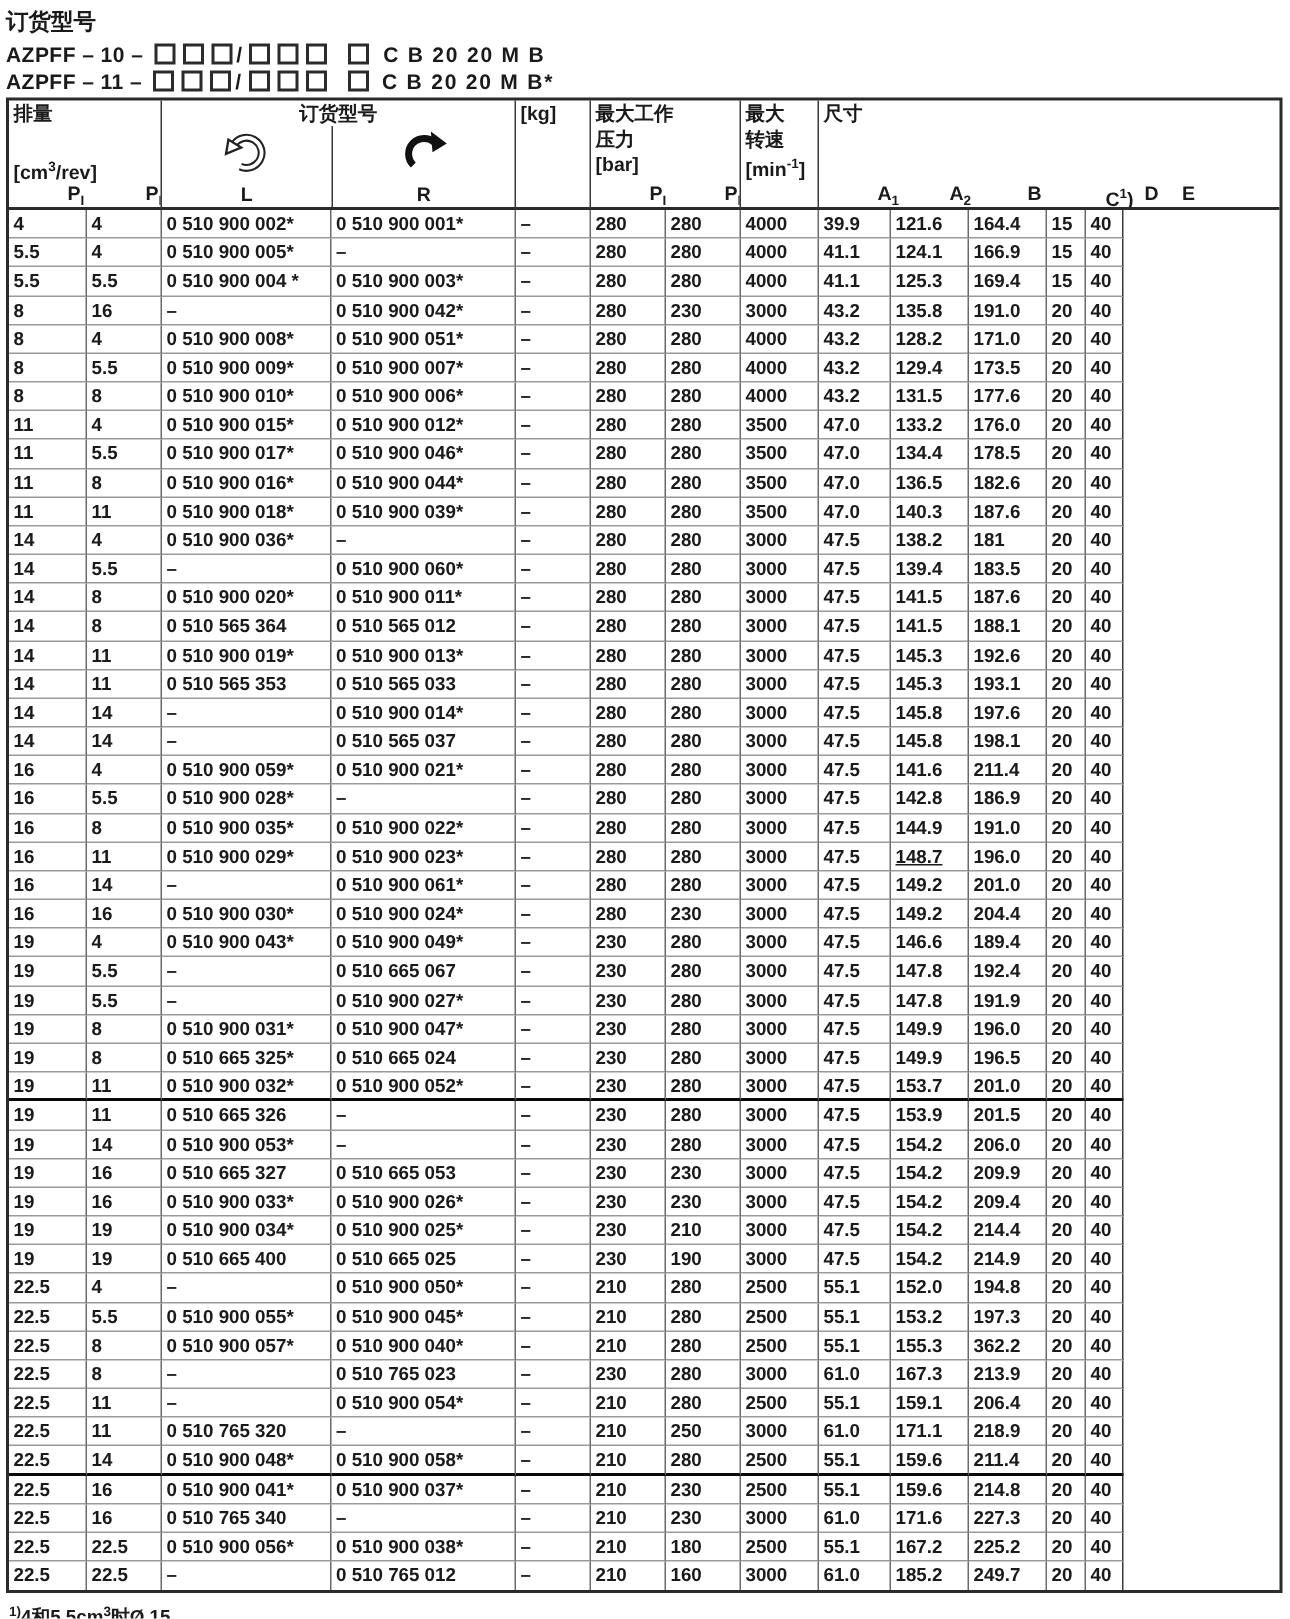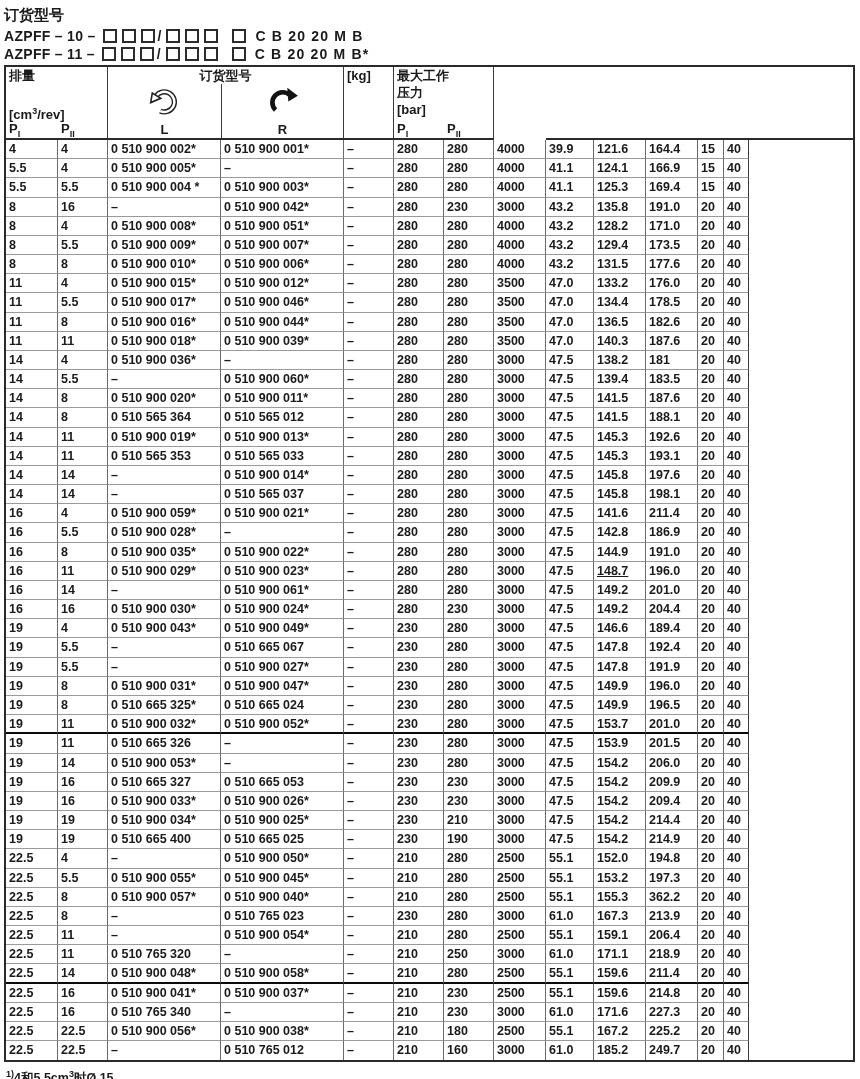--- a/index.html
+++ b/index.html
@@ -19,21 +19,21 @@
   .tbl{margin-top:3px;width:851px;display:grid;
        grid-template-columns:52px 50px 113px 123px 50px 50px 50px 52px 48px 52px 52px 26px 25px 1fr;
        grid-template-rows:73px repeat(48,19.18px);
        border:2px solid #2a2a2a;box-sizing:border-box;background:#fff;}
   .hbox{grid-row:1;border-right:1px solid #3a3a3a;border-bottom:2px solid #2a2a2a;
         font-weight:bold;font-size:13px;display:flex;flex-direction:column;box-sizing:border-box;overflow:hidden;}
   .hbox.lastbox{border-right:none;}
   .hl{height:17px;line-height:17px;padding-left:3px;white-space:nowrap;}
   .hl.center{text-align:center;padding-left:0;}
   .hl.grow{flex:1;}
-  .hsub{display:grid;height:18px;line-height:18px;font-weight:bold;}
+  .hsub{display:grid;height:18px;line-height:18px;font-weight:bold;margin-left:36px;}
   .hsub>span{padding-left:3px;white-space:nowrap;}
   .hsub-disp{grid-template-columns:52px 1fr;}
   .hsub-press{grid-template-columns:50px 1fr;}
   .hsub-dims{grid-template-columns:48px 52px 52px 26px 25px 1fr;}
   sup{font-size:9px;} sub{font-size:9px;}
   .order-inner{flex:1;display:grid;grid-template-columns:113px 1fr;}
   .order-half{display:flex;flex-direction:column;align-items:center;justify-content:space-between;}
   .order-half .rot-icon{margin-top:2px;}
   .order-half .rot-label{height:17px;line-height:17px;}
   .order-half.righthalf{border-left:1px solid #3a3a3a;}
@@ -129,23 +129,37 @@
     <div class="hbox" style="grid-column:6/8">
       <div class="hl">最大工作</div>
       <div class="hl">压力</div>
       <div class="hl grow">[bar]</div>
       <div class="hsub hsub-press">
         <span><span>P</span><sub>I</sub></span>
         <span><span>P</span><sub>II</sub></span>
       </div>
     </div>
 
+    <div class="hbox" style="grid-column:8/9">
+      <div class="hl">最大</div>
+      <div class="hl">转速</div>
+      <div class="hl grow"><span>[min</span><sup>-1</sup><span>]</span></div>
+    </div>
 
     <div class="hbox lastbox" style="grid-column:9/15">
+      <div class="hl">尺寸</div>
       <div class="hl grow"></div>
+      <div class="hsub hsub-dims">
+        <span><span>A</span><sub>1</sub></span>
+        <span><span>A</span><sub>2</sub></span>
+        <span>B</span>
+        <span><span>C</span><sup>1</sup><span>)</span></span>
+        <span>D</span>
+        <span>E</span>
+      </div>
     </div>
 
 
   <div class="cell" style="grid-area: 2 / 1;">4</div>
       <div class="cell" style="grid-area: 2 / 2;">4</div>
       <div class="cell" style="grid-area: 2 / 3;">0 510 900 002*</div>
       <div class="cell" style="grid-area: 2 / 4;">0 510 900 001*</div>
       <div class="cell" style="grid-area: 2 / 5;">–</div>
       <div class="cell" style="grid-area: 2 / 6;">280</div>
       <div class="cell" style="grid-area: 2 / 7;">280</div>

